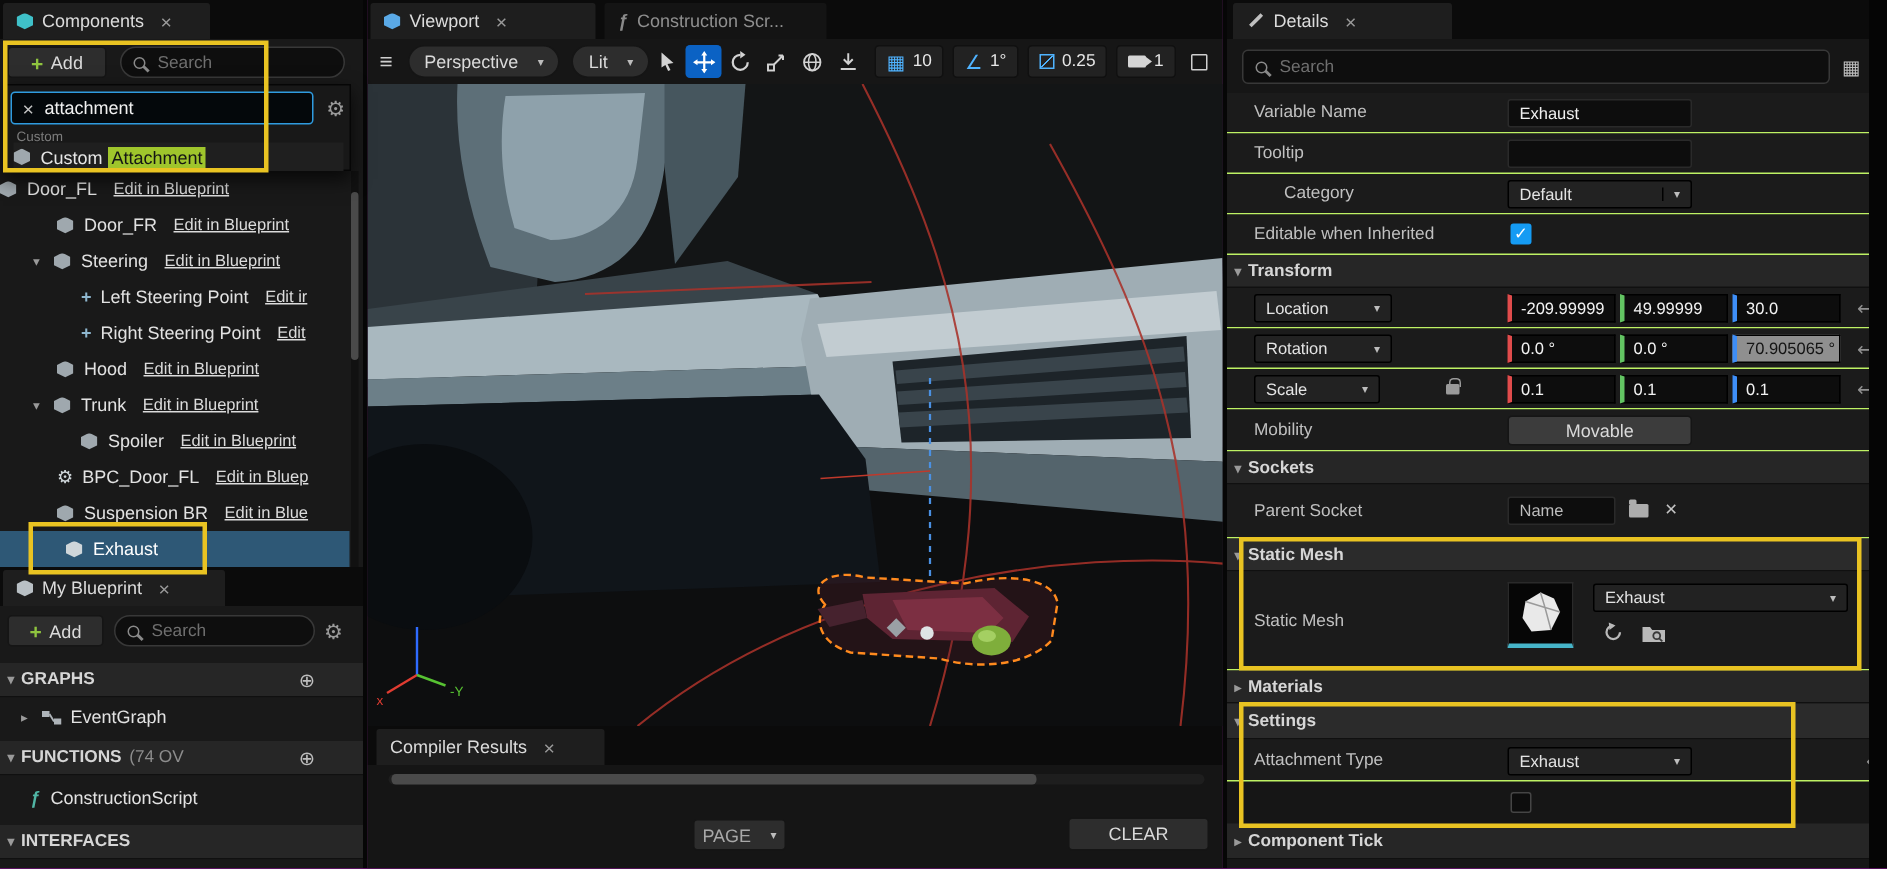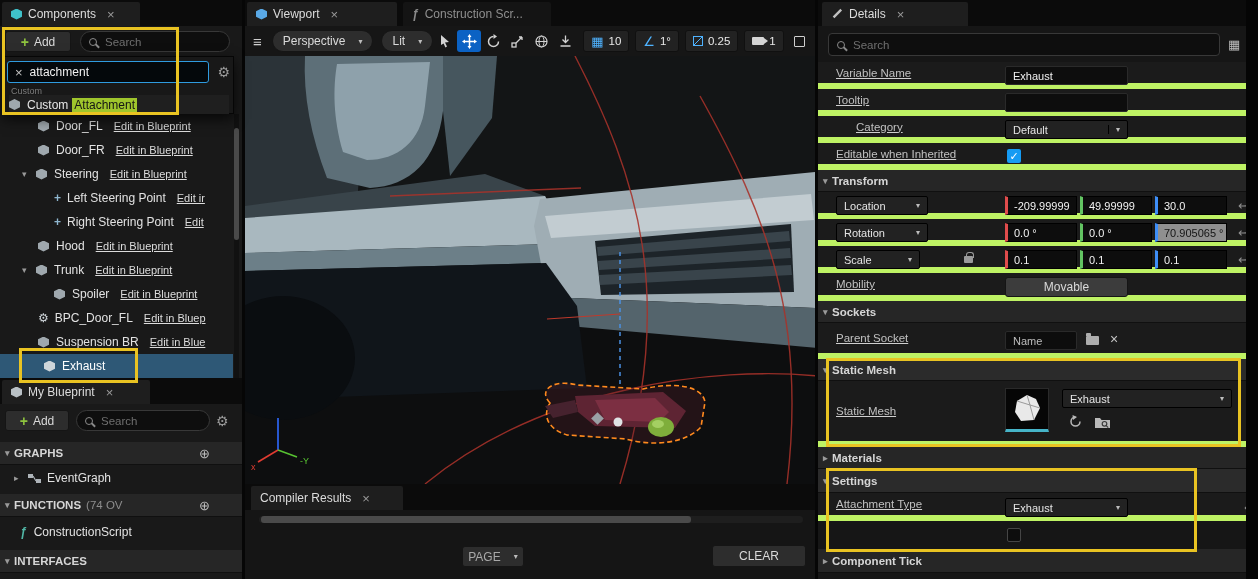--- a/index.html
+++ b/index.html
@@ -38,21 +38,21 @@
           background:#9fa8ae; margin-right:7px; flex:none; }
   .exp { width:14px; color:#9a9a9a; font-size:9px; flex:none; }
 
   
   .sechead { position:absolute; display:flex; align-items:center; background:#262626;
              font-weight:bold; color:#d6d6d6; font-size:11.5px; border-bottom:1px solid #101010; }
   .sechead .arr { font-size:9px; color:#9a9a9a; width:14px; padding-left:5px; }
 
   
   .prow { position:absolute; display:flex; align-items:center; background:#1b1b1b;
-          border-bottom:6px solid #bef264; width:100%;text-decoration:underline; }
+          border-bottom:1px solid #bef264; width:100%; }
   .plabel { padding-left:18px; color:#c0c0c0; font-size:11.5px; }
   .field { position:absolute; height:19px; background:#0d0d0d; border:1px solid #2a2a2a;
            border-radius:2px; display:flex; align-items:center; padding:0 7px; font-size:11px; color:#f0f0f0; }
   .numf  { position:absolute; height:19px; background:#0d0d0d; border:1px solid #000;
            display:flex; align-items:center; padding-left:6px; font-size:11px; color:#f2f2f2; }
   .combo { position:absolute; height:19px; background:#222; border:1px solid #000; border-radius:2px;
            display:flex; align-items:center; justify-content:space-between; padding:0 7px;
            font-size:11px; color:#e4e4e4; }
   .caret { font-size:8px; color:#bdbdbd; margin-left:8px; }
   .check { position:absolute; width:14px; height:14px; border-radius:2px; }
@@ -118,21 +118,21 @@
       </div>
       <span class="gear" style="position:absolute;right:3px;top:8px;">⚙</span>
       <div style="position:absolute;left:8px;top:29px;font-size:9px;color:#7c7c7c;">Custom</div>
       <div style="position:absolute;left:6px;top:38px;width:220px;height:19px;display:flex;align-items:center;background:#1f1f1f;">
         <span class="cube"></span>
         <span style="color:#e6e6e6;">Custom</span>
         <span class="match" style="margin-left:4px;">Attachment</span>
       </div>
     </div>
 
-    <div class="trow" style="top:114px;padding-left:38px;">
+    <div class="trow" style="top:114px;">
       <span class="cube"></span>
       <span class="lbl">Door_FL</span>
       <span class="elink">Edit in Blueprint</span>
     </div>
     <div class="trow" style="top:138px;padding-left:38px;">
       <span class="cube"></span>
       <span class="lbl">Door_FR</span>
       <span class="elink">Edit in Blueprint</span>
     </div>
     <div class="trow" style="top:162px;padding-left:22px;">

